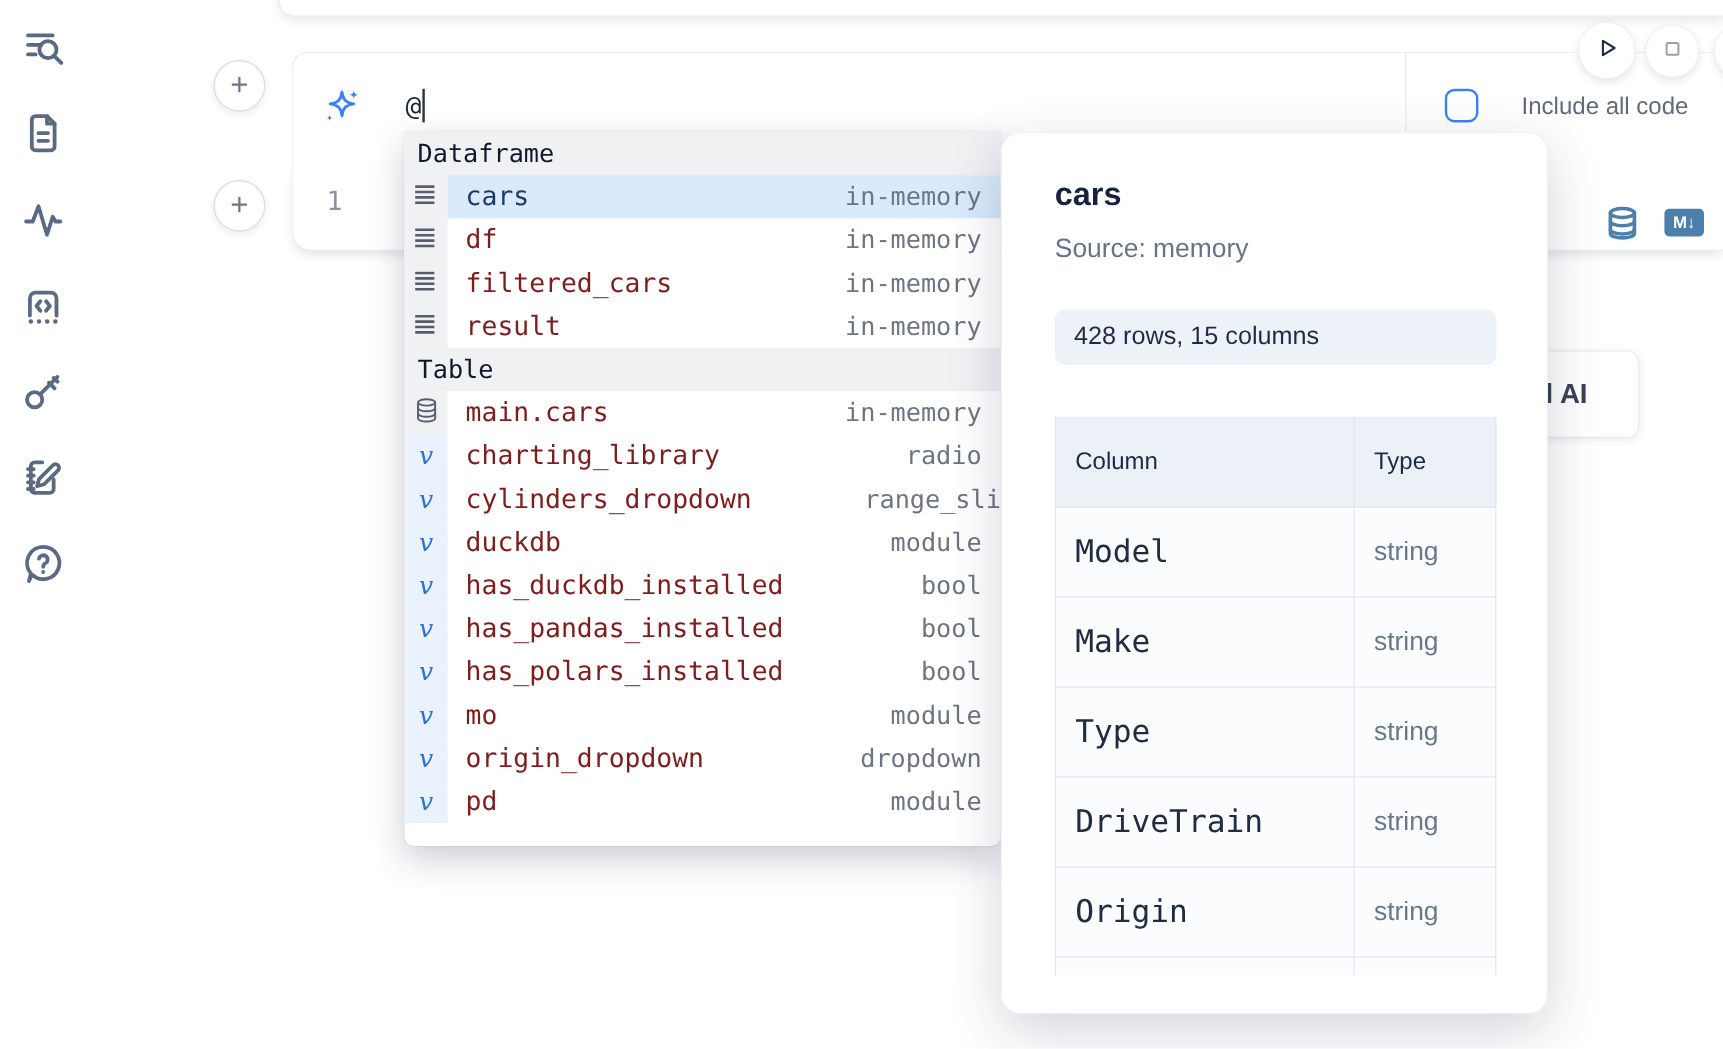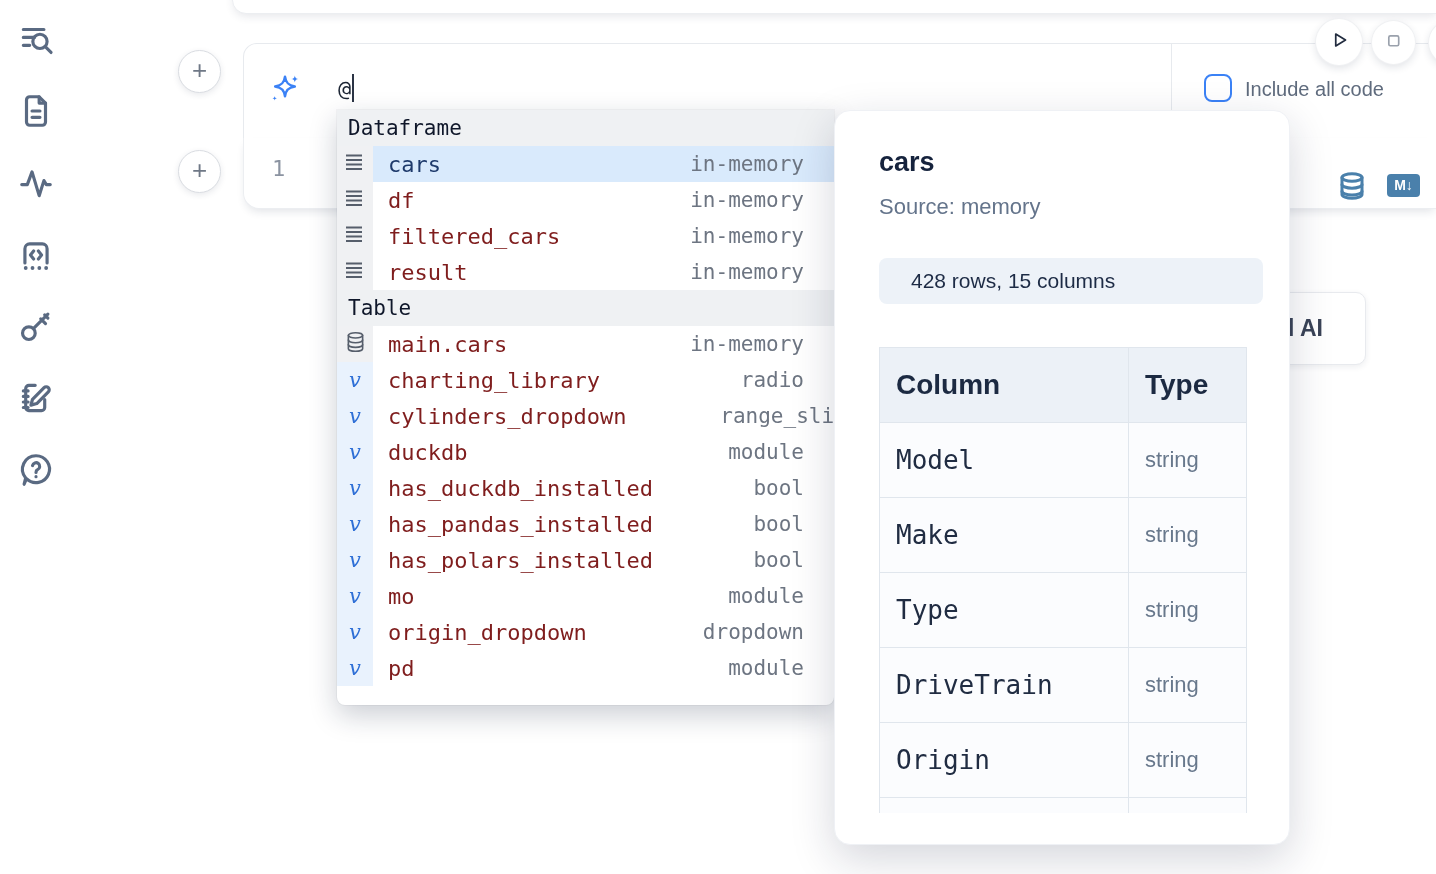--- a/index.html
+++ b/index.html
@@ -20,21 +20,21 @@
 
   
   .ai-box{left:243px;top:43px;width:1193px;height:95px;background:#fff;
           border:1px solid #e7eaee;border-right:none;border-radius:14px 0 0 0;z-index:1;}
   .ai-divider{left:927px;top:0;width:1px;height:95px;background:#e7eaee;}
   .sparkle{left:25px;top:29px;width:32px;height:32px;}
   .prompt-line{left:94px;top:30px;font-size:22px;color:#1b2433;}
   .caret{display:inline-block;width:2px;height:28px;background:#2b3445;vertical-align:-6px;margin-left:1px;}
   .chk{left:960px;top:30px;width:24px;height:24px;border:2px solid #3b82f6;border-radius:8px;
        background:#fff;cursor:pointer;}
-  .chk-label{left:1001px;top:31px;font-size:20px;color:#5f6b7d;line-height:28px;}
+  .chk-label{left:1024px;top:31px;font-size:20px;color:#5f6b7d;line-height:28px;}
 
   
   .circle-btn{position:absolute;background:#fff;border-radius:50%;
               box-shadow:0 0 0 1px #f0f1f3,0 3px 8px rgba(30,40,70,.14);cursor:pointer;
               display:flex;align-items:center;justify-content:center;z-index:3;}
   .circle-btn svg{stroke-linejoin:round;stroke-linecap:round;fill:none;}
 
   
   .plus-btn{position:absolute;width:41px;height:41px;border-radius:50%;background:#fff;
             border:1px solid #dadde2;box-shadow:0 2px 6px rgba(30,40,70,.10);
@@ -62,39 +62,39 @@
       overflow:hidden;font-family:"DejaVu Sans Mono","Liberation Mono",monospace;}
   .ac-header{height:36px;line-height:36px;background:#eff1f3;color:#0f172a;font-size:21px;padding-left:11px;}
   .ac-row{height:36px;display:flex;align-items:center;cursor:pointer;}
   .ac-gut{width:36px;height:36px;flex:0 0 36px;display:flex;align-items:center;justify-content:center;}
   .gut-gray{background:#f0f1f3;}
   .gut-blue{background:#e9f2fd;}
   .ac-main{flex:1;height:36px;display:flex;align-items:center;overflow:hidden;}
   .ac-row.sel .ac-main{background:#d9eafc;}
   .ac-name{padding-left:15px;font-size:22px;color:#7f1d1d;white-space:pre;}
   .ac-row.sel .ac-name{color:#1e3a6b;}
-  .ac-detail{margin-left:auto;padding-right:30px;font-size:21px;color:#6d7582;white-space:pre;}
+  .ac-detail{margin-left:auto;padding-right:16px;font-size:21px;color:#6d7582;white-space:pre;}
   .ac-detail.clip{padding-right:0;margin-right:-38px;}
   .vit{font-family:"DejaVu Serif",serif;font-style:italic;color:#2e6fd6;font-size:21px;}
   .df-ico svg{width:20px;height:17px;stroke:#565e6b;stroke-width:2.2;stroke-linecap:butt;}
   .tbl-ico svg{width:19px;height:22px;stroke:#565e6b;stroke-width:1.7;fill:none;stroke-linecap:round;}
 
   
   .popup{left:834px;top:110px;width:456px;height:735px;background:#fff;border:1px solid #eff1f5;
          border-radius:16px;box-shadow:0 14px 44px rgba(20,30,60,.18);z-index:6;box-sizing:border-box;
          padding:36px 0 0 44px;}
   .pp-title{font-size:27px;font-weight:bold;color:#16233d;}
   .pp-source{margin-top:16px;font-size:22px;color:#64748b;}
   .pp-badge{margin-top:38px;width:352px;height:46px;background:#edf2f8;border-radius:8px;
-            line-height:46px;padding-left:32px;font-size:21px;color:#1d2b45;}
+            line-height:46px;padding-left:16px;font-size:21px;color:#1d2b45;}
   .pp-tablewrap{margin-top:43px;width:369px;height:466px;overflow:hidden;}
   table.schema{border-collapse:collapse;width:368px;}
   table.schema th,table.schema td{border:1px solid #e0e6ed;height:74px;padding:0 0 0 16px;
             text-align:left;vertical-align:middle;}
-  table.schema th{background:#ecf1f7;font-size:28px;font-weight:bold;color:#1c2a42;margin-top:20px;}
+  table.schema th{background:#ecf1f7;font-size:20px;font-weight:normal;color:#1c2a42;margin-top:20px;}
   td.c-name{font-family:"DejaVu Sans Mono","Liberation Mono",monospace;font-size:26px;color:#202c42;
             background:#fbfcfe;width:232px;}
   td.c-type{font-size:22px;color:#68788c;background:#fbfcfe;}
 </style>
 </head>
 <body>
 
 <div id="app">
 
   <div class="side-icon" style="top:20px">

